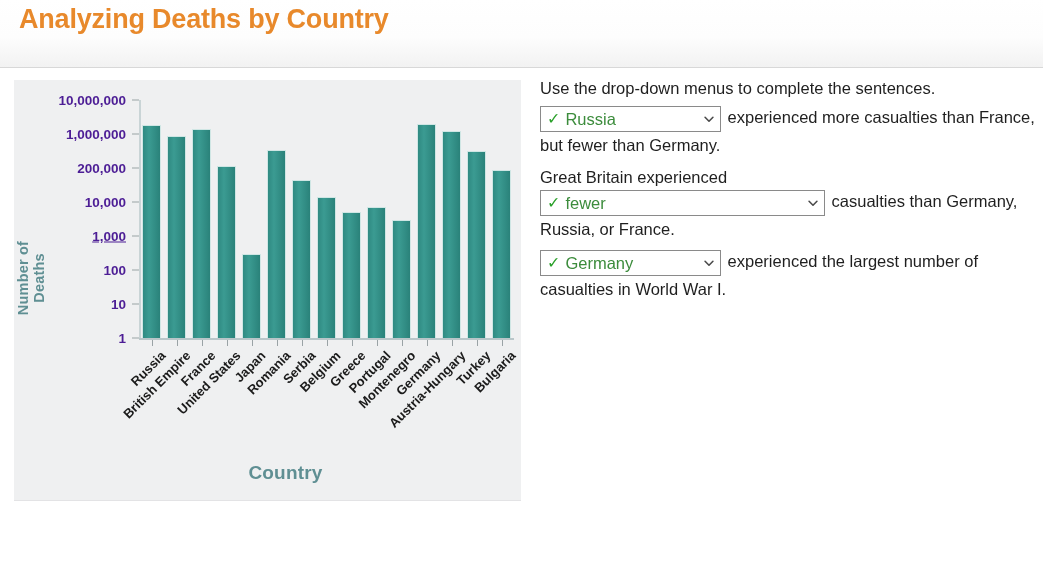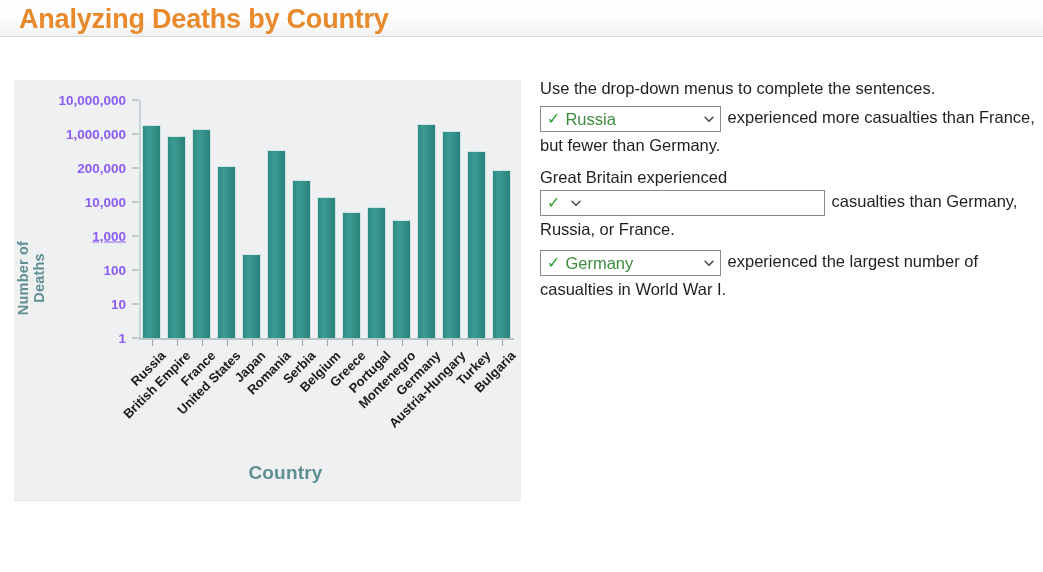--- a/index.html
+++ b/index.html
@@ -13,21 +13,21 @@
     font-family: "Liberation Sans", sans-serif;
     overflow: hidden;
     position: relative;
   }
 
   
   #header-bar {
     position: absolute;
     left: 0; top: 0;
     width: 1043px;
-    height: 37px;
+    height: 68px;
     background: linear-gradient(to bottom, #ffffff 0%, #fdfdfd 55%, #f2f2f2 100%);
     border-bottom: 1px solid #d8d8d8;
     box-sizing: border-box;
   }
   #page-title {
     position: absolute;
     left: 19px;
     top: 4px;
     font-size: 27px;
     font-weight: bold;
@@ -91,21 +91,21 @@
     height: 238px;
   }
 
   .y-tick {
     position: absolute;
     right: 100%;
     width: 110px;
     text-align: right;
     font-size: 13.5px;
     font-weight: bold;
-    color: #8b5cf6;
+    color: #4c1d95;
     transform: translateY(-50%);
     padding-right: 13px;
     box-sizing: border-box;
     white-space: nowrap;
   }
   .y-tick-mark {
     position: absolute;
     left: -7px;
     width: 7px;
     height: 1px;
@@ -310,20 +310,21 @@
           <span class="dd-value">Russia</span>
           <span style="display: inline-flex;">
             <svg class="dd-caret" viewBox="0 0 16 16">
               <path d="M3.5 6 L8 10.5 L12.5 6" fill="none" stroke="#4a4a4a" stroke-width="1.8" stroke-linecap="round" stroke-linejoin="round"></path>
             </svg>
           </span>
         </span><span class="inline-flow"> experienced more casualties than France, but fewer than Germany.</span></div>
       <div class="spacer-line"></div>
       <div class="sentence-block q-text"><span class="inline-flow">Great Britain experienced</span><br><span class="dropdown dd-wide" role="combobox">
           <span class="dd-check">✓</span>
+          <span class="dd-value">fewer</span>
           <span style="display: inline-flex;">
             <svg class="dd-caret" viewBox="0 0 16 16">
               <path d="M3.5 6 L8 10.5 L12.5 6" fill="none" stroke="#4a4a4a" stroke-width="1.8" stroke-linecap="round" stroke-linejoin="round"></path>
             </svg>
           </span>
         </span><span class="inline-flow"> casualties than Germany, Russia, or France.</span></div>
       <div class="spacer-line"></div>
       <div class="sentence-block q-text"><span class="dropdown dd-narrow" role="combobox">
           <span class="dd-check">✓</span>
           <span class="dd-value">Germany</span>

